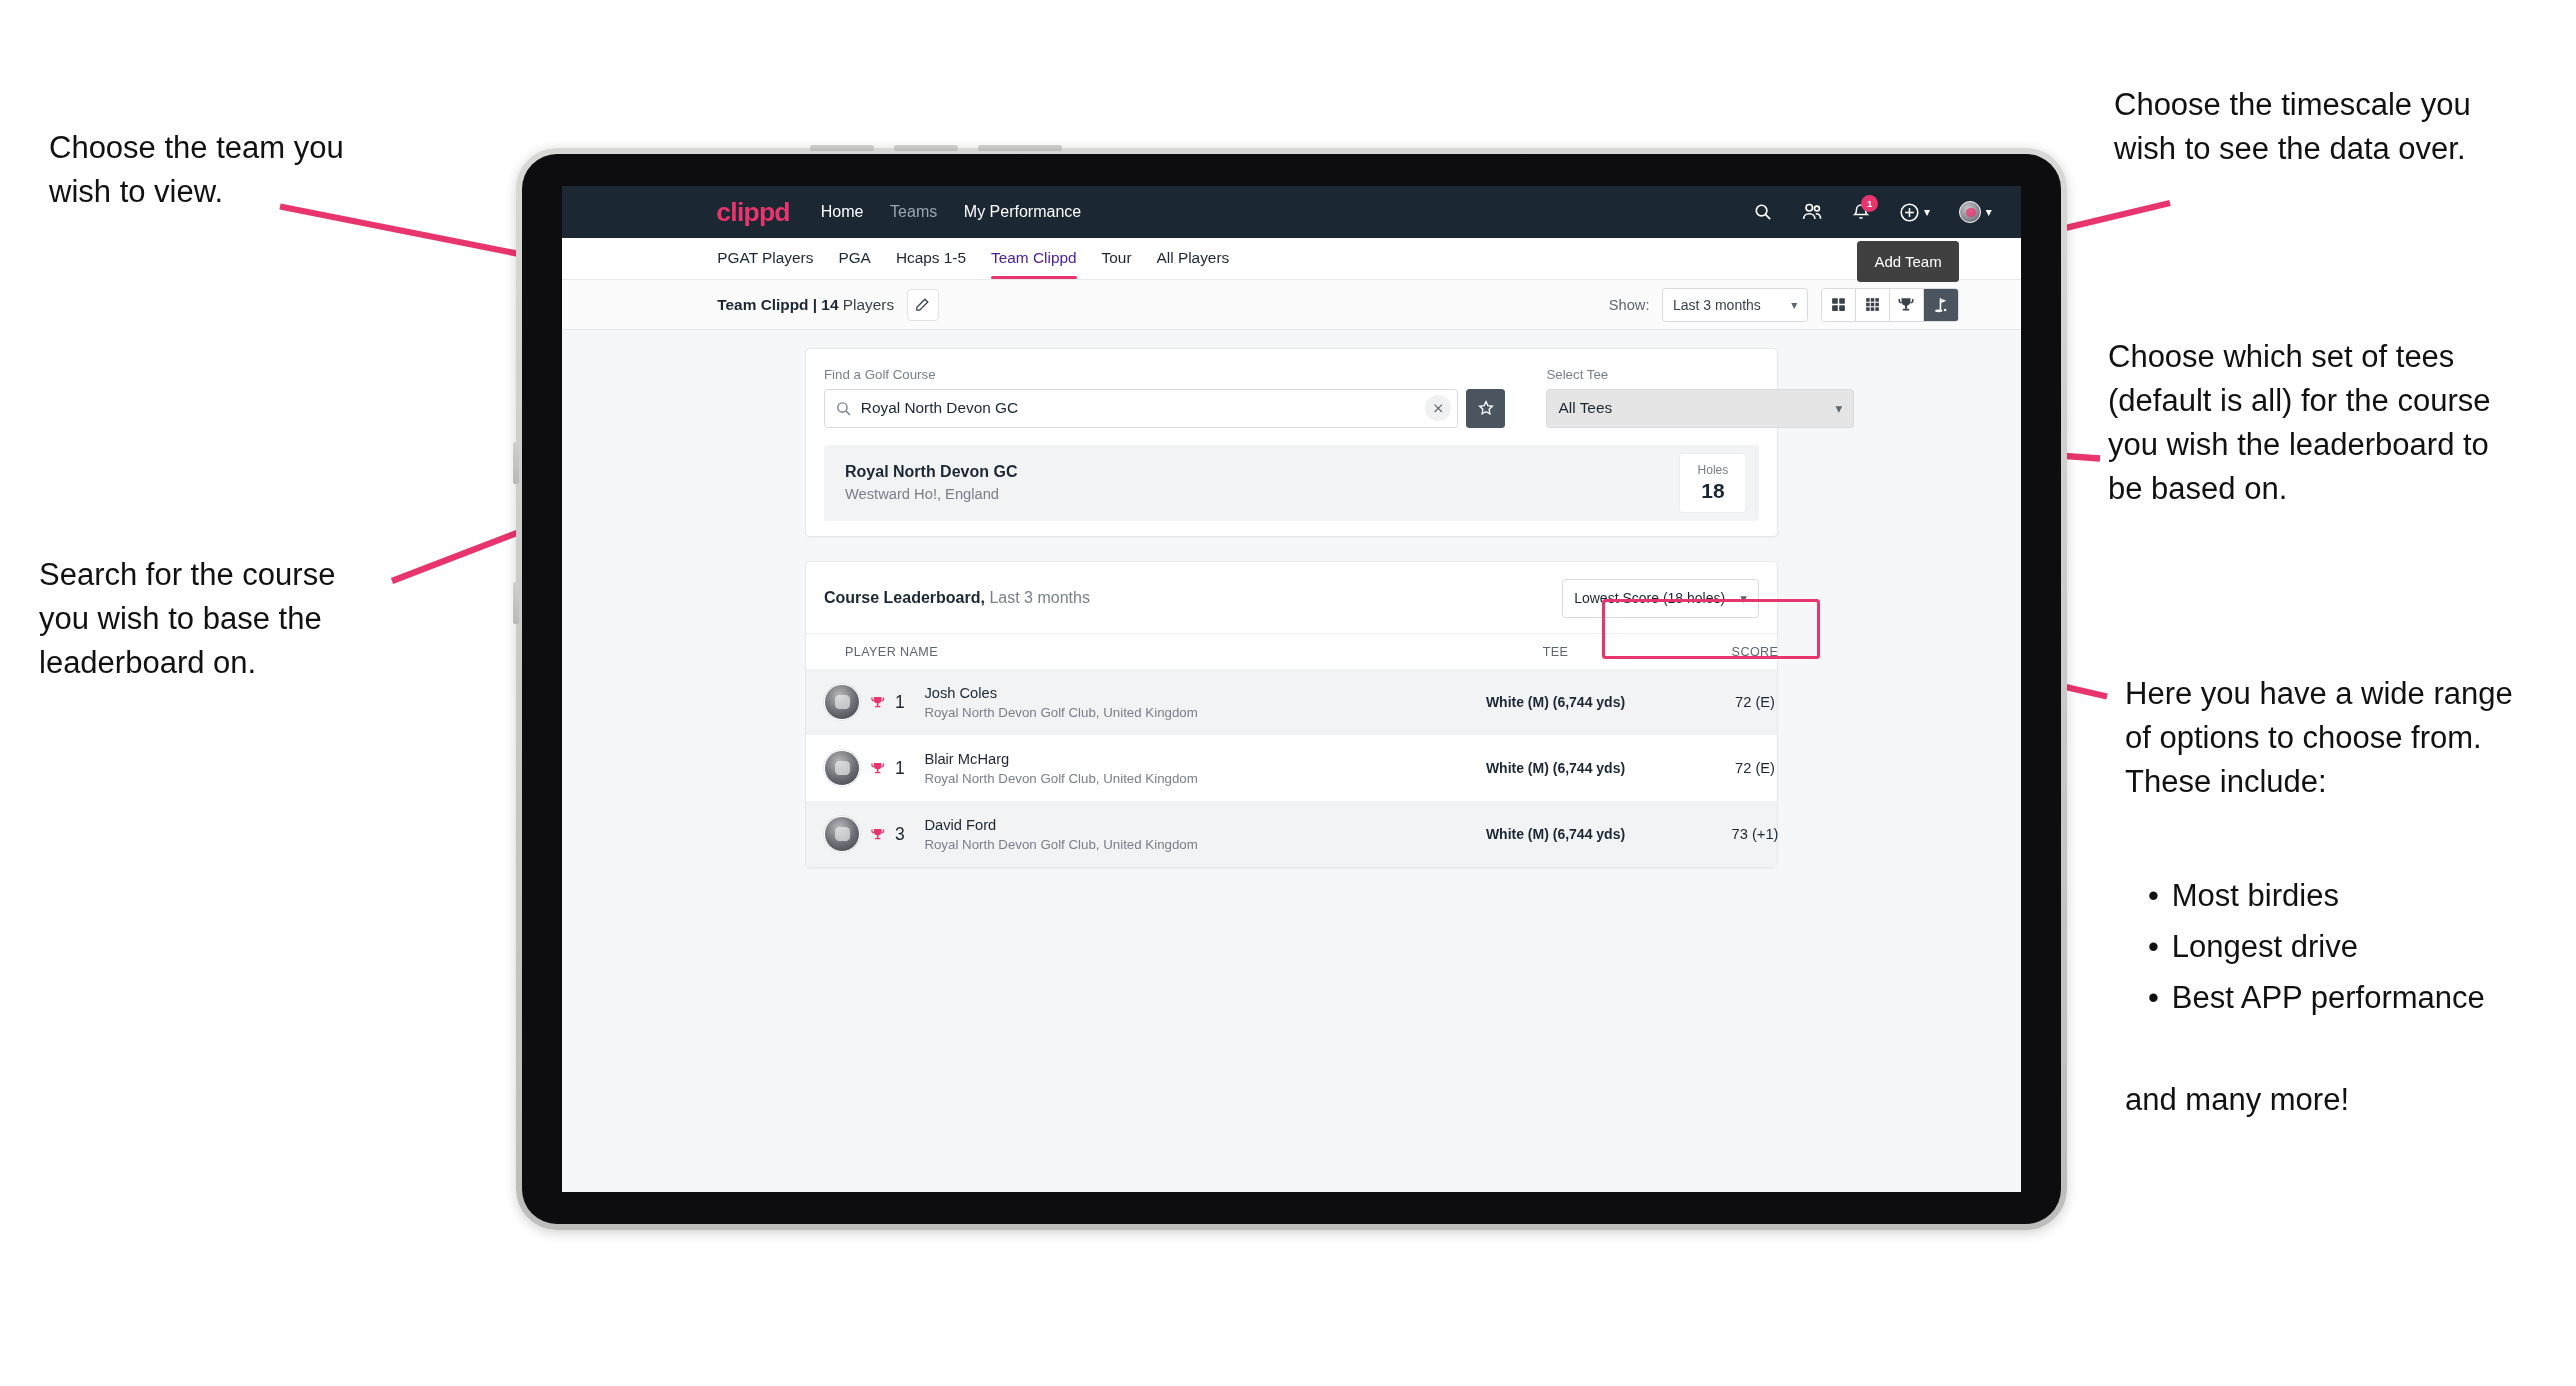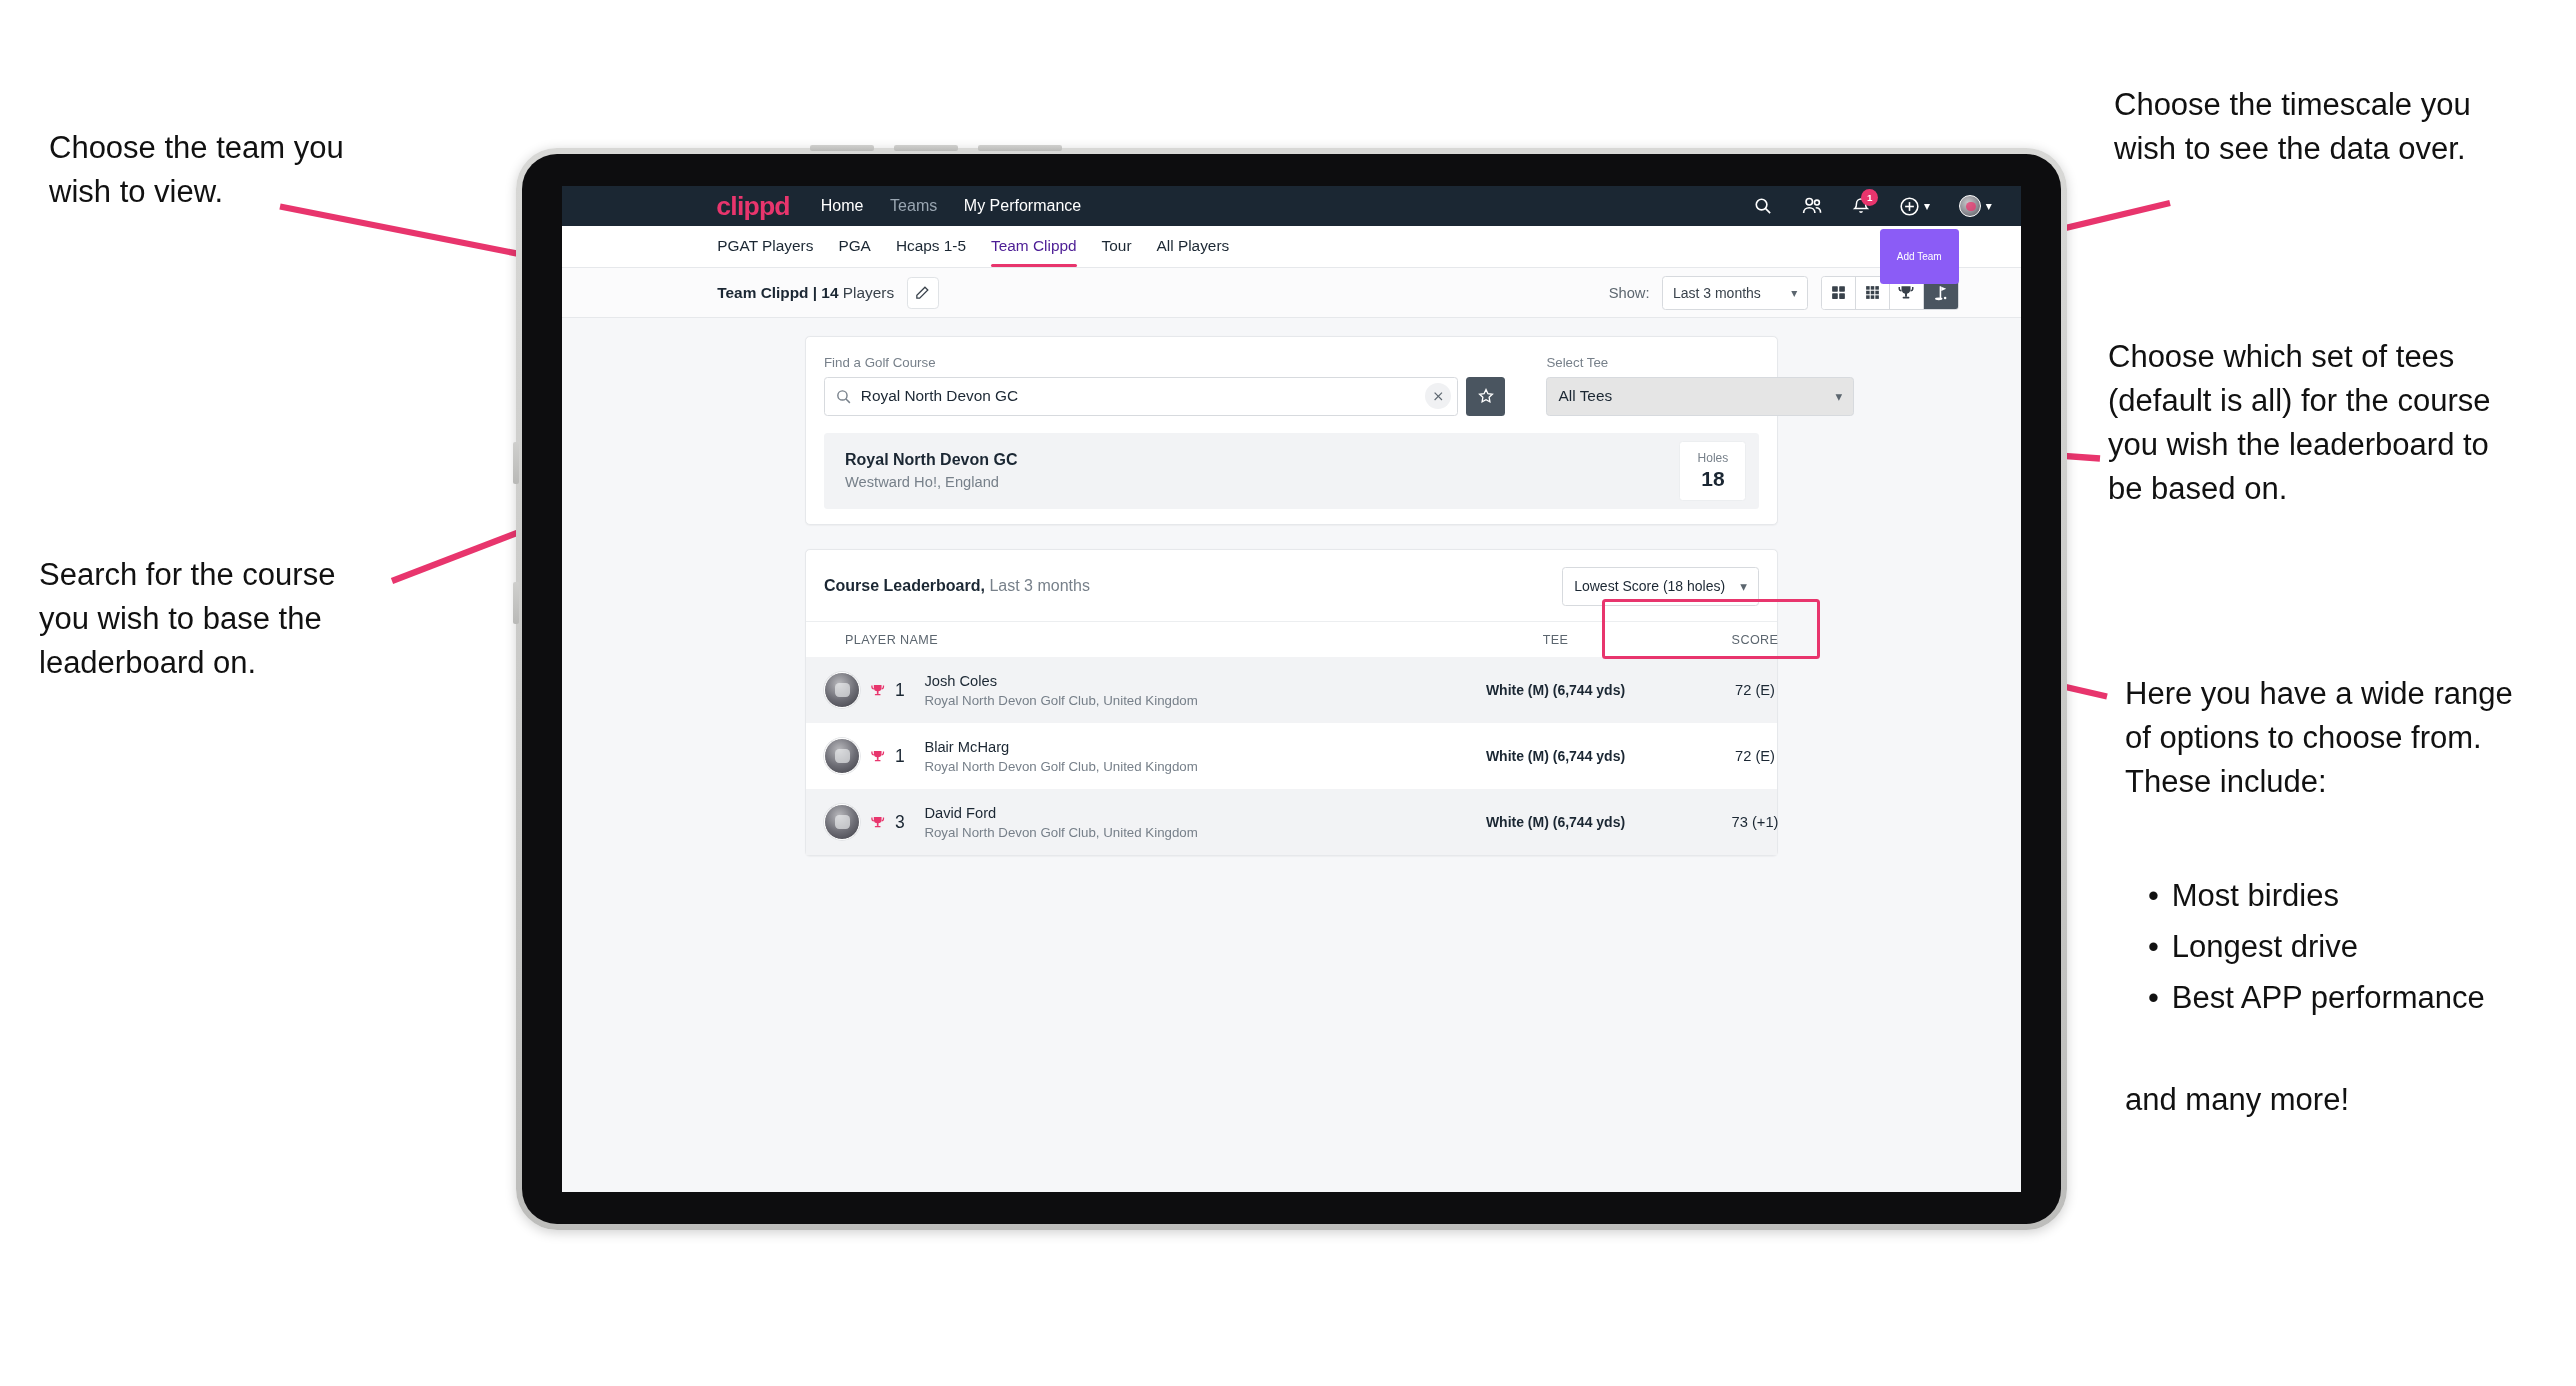--- a/index.html
+++ b/index.html
@@ -46,21 +46,21 @@
   .tab-btn { position:absolute; background:linear-gradient(180deg,#cfcfcd,#b9b9b7); border-radius:2.1px; }
   #scr {
     position: relative;
     width: 100%; height: 100%;
     background: #f6f7f9;
     overflow: hidden;
   }
 
   
   #navbar {
-    height: 40px;
+    height: 52px;
     background: #1b2733;
     display: flex; align-items: center;
     padding: 0 29px 0 0;
     position: relative;
   }
   .brand {
     color: #e8356d;
     font-size: 26.6px;
     font-weight: 700;
     letter-spacing: -0.8px;
@@ -101,22 +101,22 @@
     display:flex; align-items:center; height:100%;
     position:relative; padding-bottom:1.4px;
   }
   .tab.active { color:#4c1d95; }
   .tab.active::after{
     content:""; position:absolute; left:0; right:0; bottom:0;
     height:3.5px; background:#e8356d; border-radius:2.1px;
   }
   #addteam {
     position:absolute; right:62px; top:2.8px;
-    background:#8b5cf6; color:#fff;
-    font-size:10px; padding:22px 17px; border-radius:3.5px;
+    background:#404040; color:#fff;
+    font-size:15px; padding:12px 17px; border-radius:3.5px;
     white-space:nowrap;
   }
 
   
   #toolbar {
     height: 50px; background:#fbfbfc;
     display:flex; align-items:center;
     padding: 0 62px 0 155px;
     border-bottom:0.7px solid #e6e8eb;
   }

